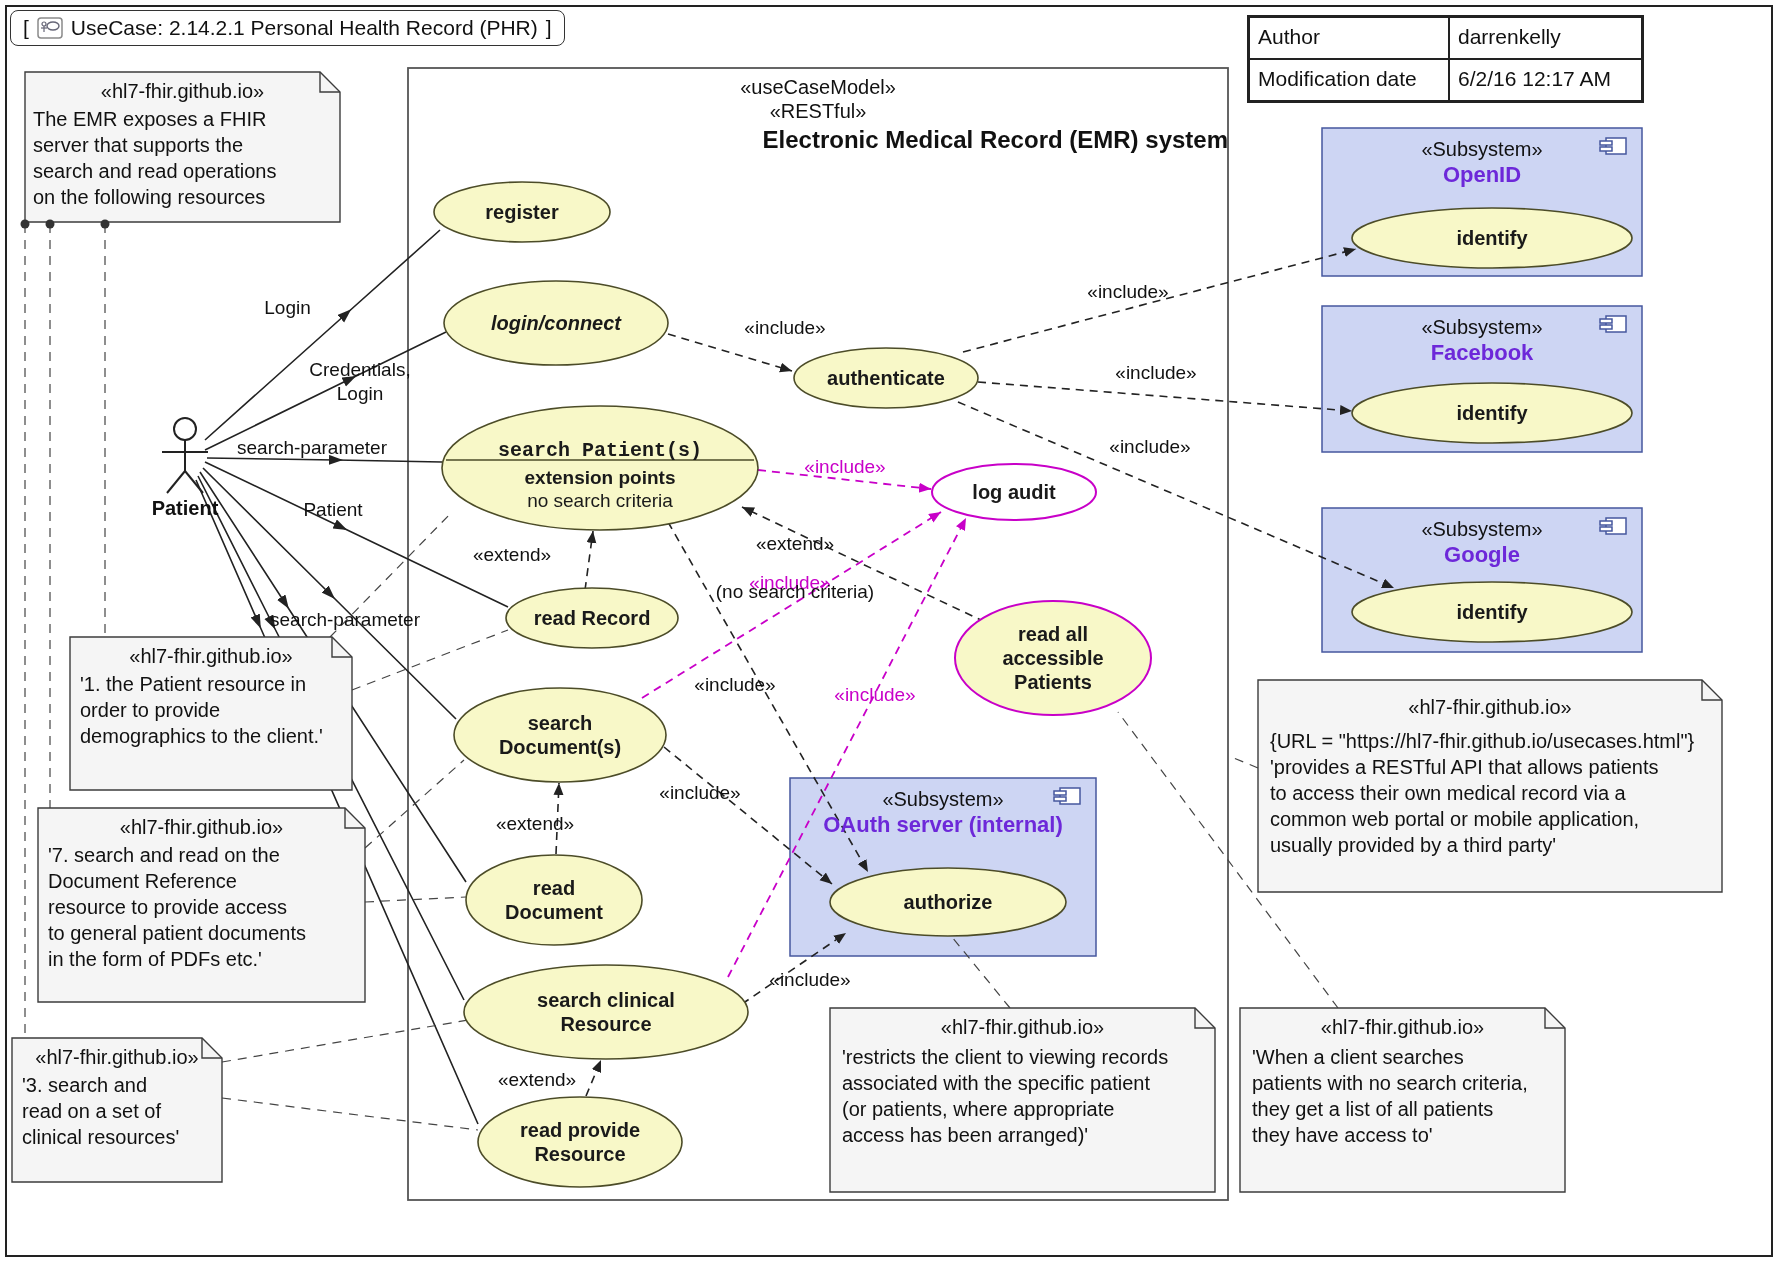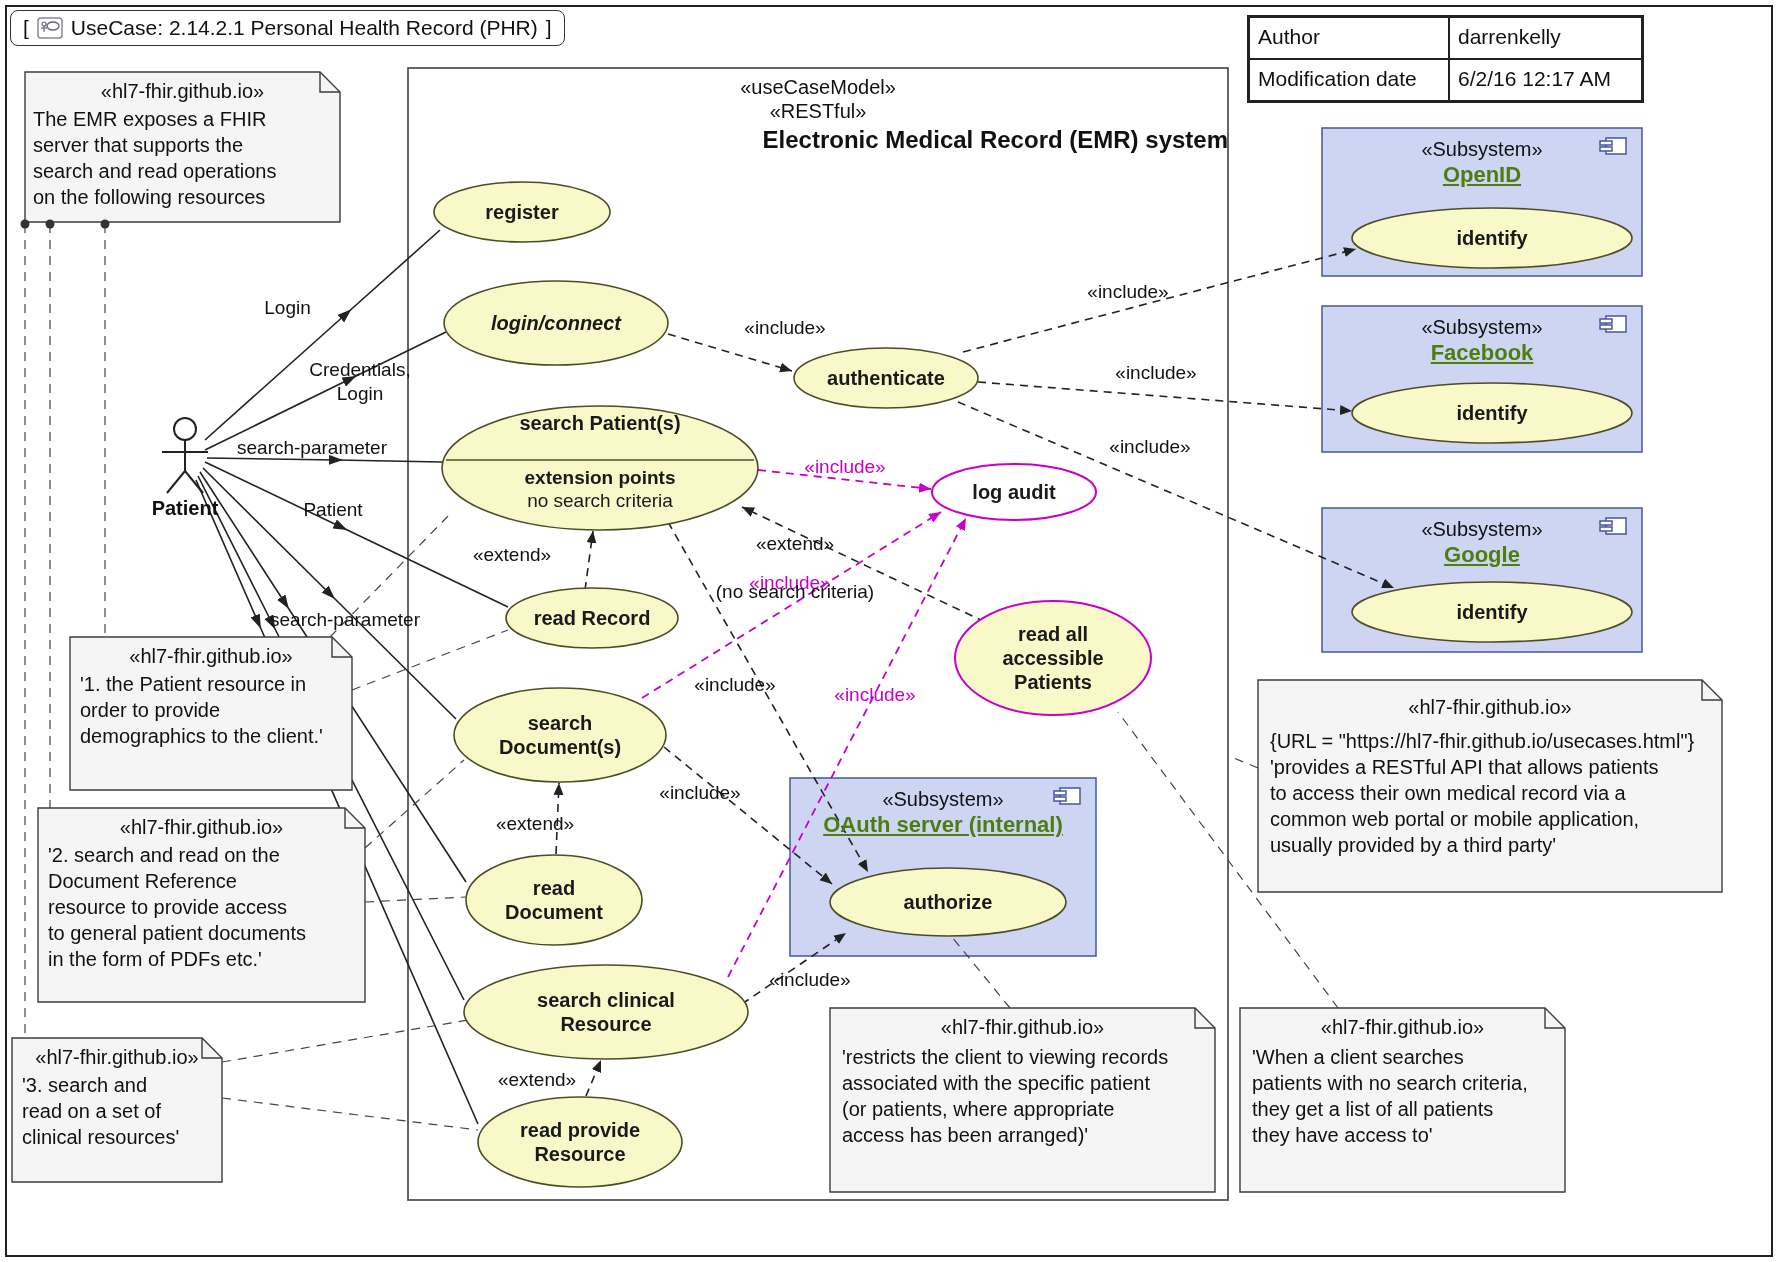--- a/index.html
+++ b/index.html
@@ -13,21 +13,21 @@
   .anchor{stroke:#444;stroke-width:1.2;stroke-dasharray:9 7;fill:none;}
   .uc{fill:#f8f8c8;stroke:#4c4c28;stroke-width:1.6;}
   .ucm{stroke:#c800c8;stroke-width:2;}
   .note{fill:#f5f5f5;stroke:#3c3c3c;stroke-width:1.4;}
   .subsys{fill:#cdd5f3;stroke:#46579e;stroke-width:1.5;}
   .dot{fill:#333;stroke:none;}
   .uclabel{position:absolute;z-index:2;display:flex;align-items:center;justify-content:center;
            text-align:center;font-weight:bold;font-size:20px;color:#1a1a1a;
            white-space:pre-line;line-height:1.2;}
   .stereo{position:absolute;z-index:2;text-align:center;font-size:20px;color:#111;}
-  .sysname{position:absolute;z-index:2;text-align:center;font-size:22px;font-weight:bold;color:#4d7c0f;text-decoration:underline;}
+  .sysname{position:absolute;z-index:2;text-align:center;font-size:22px;font-weight:bold;color:#6d28d9;}
   .note-title{position:absolute;z-index:2;text-align:center;font-size:20px;color:#111;}
   .note-body{position:absolute;z-index:2;font-size:20px;line-height:26px;color:#111;white-space:pre-line;}
   .elabel{position:absolute;z-index:3;text-align:center;font-size:19px;color:#111;
           white-space:pre-line;line-height:24px;}
   .elabel.mag{color:#c800c8;}
   .tab{position:absolute;z-index:3;left:10px;top:10px;height:34px;border:1.5px solid #333;
        border-radius:8px;padding:0 12px;display:flex;align-items:center;gap:8px;
        font-size:21px;background:#fff;}
   .info-table{position:absolute;z-index:3;left:1247px;top:15px;display:grid;
               grid-template-columns:200px 193px;border:2.5px solid #222;background:#fff;
@@ -203,21 +203,21 @@
 </div>
 
 <div class="stereo" style="left:408px;top:76px;width:820px;">«useCaseModel»</div>
 <div class="stereo" style="left:408px;top:100px;width:820px;">«RESTful»</div>
 <div class="txt" style="left:408px;top:126px;width:820px;text-align:right;font-size:24px;font-weight:bold;">Electronic Medical Record (EMR) system</div>
 
 <div class="txt" style="left:125px;top:497px;width:120px;text-align:center;font-weight:bold;font-size:20px;">Patient</div>
 
 <div class="uclabel" style="left:434px;top:182px;width:176px;height:60px;">register</div>
 <div class="uclabel" style="left:444px;top:281px;width:224px;height:84px;font-style:italic;">login/connect</div>
-<div class="uclabel" style="left:442px;top:404px;width:316px;height:38px;">search Patient(s)</div>
+<div class="uclabel" style="left:442px;top:432px;width:316px;height:38px;font-family:Liberation Mono, monospace;">search Patient(s)</div>
 <div class="uclabel" style="left:452px;top:464px;width:296px;height:52px;flex-direction:column;font-size:19px;">
   <span style="font-weight:bold;">extension points</span>
   <span style="font-weight:normal;">no search criteria</span>
 </div>
 <div class="uclabel" style="left:506px;top:588px;width:172px;height:60px;">read Record</div>
 <div class="uclabel" style="left:454px;top:688px;width:212px;height:94px;text-align:center;">search
 Document(s)</div>
 <div class="uclabel" style="left:466px;top:855px;width:176px;height:90px;">read
 Document</div>
 <div class="uclabel" style="left:464px;top:965px;width:284px;height:94px;">search clinical
@@ -246,21 +246,21 @@
 <div class="note-title" style="left:25px;top:80px;width:315px;">«hl7-fhir.github.io»</div>
 <div class="note-body" style="left:33px;top:106px;width:300px;">The EMR exposes a FHIR
 server that supports the
 search and read operations
 on the following resources</div>
 <div class="note-title" style="left:70px;top:645px;width:282px;">«hl7-fhir.github.io»</div>
 <div class="note-body" style="left:80px;top:671px;width:264px;">'1. the Patient resource in
 order to provide
 demographics to the client.'</div>
 <div class="note-title" style="left:38px;top:816px;width:327px;">«hl7-fhir.github.io»</div>
-<div class="note-body" style="left:48px;top:842px;width:309px;">'2. search and read on the
+<div class="note-body" style="left:48px;top:842px;width:309px;">'7. search and read on the
 Document Reference
 resource to provide access
 to general patient documents
 in the form of PDFs etc.'</div>
 <div class="note-title" style="left:12px;top:1046px;width:210px;">«hl7-fhir.github.io»</div>
 <div class="note-body" style="left:22px;top:1072px;width:192px;">'3. search and
 read on a set of
 clinical resources'</div>
 <div class="note-title" style="left:830px;top:1016px;width:385px;">«hl7-fhir.github.io»</div>
 <div class="note-body" style="left:842px;top:1044px;width:362px;">'restricts the client to viewing records

